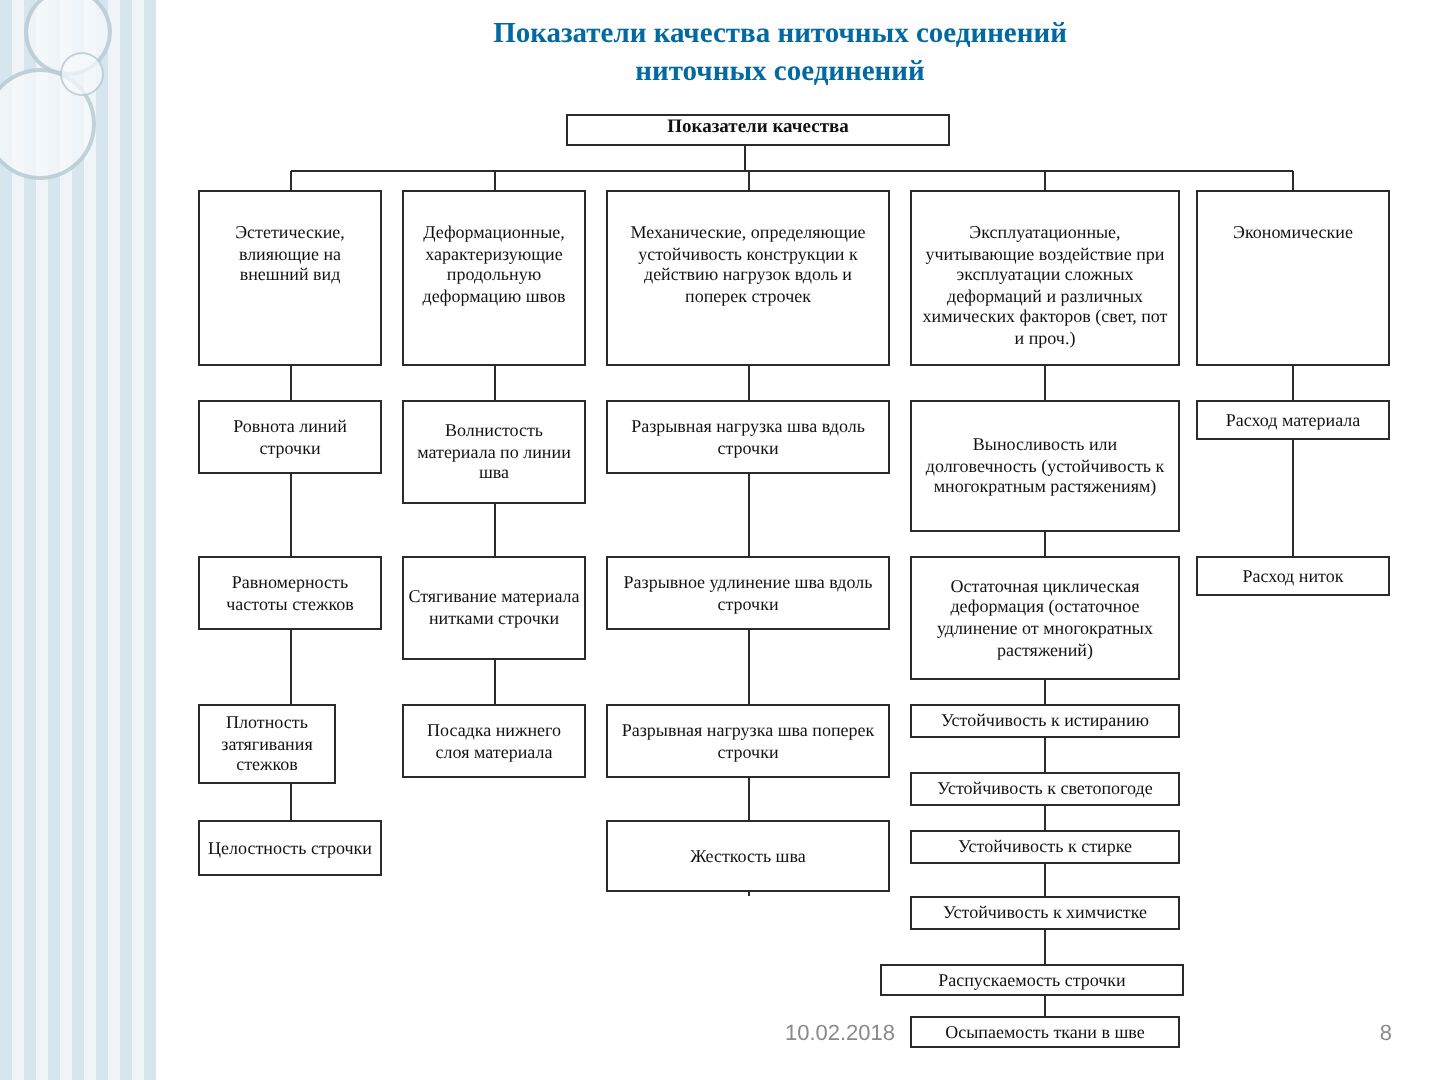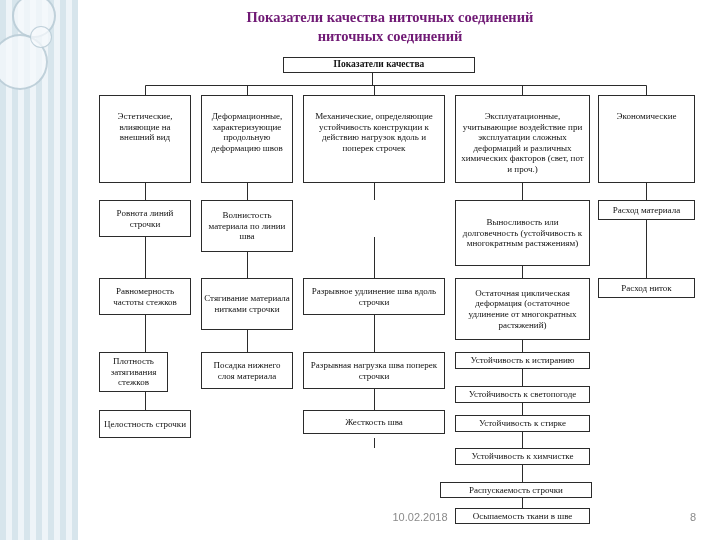--- a/index.html
+++ b/index.html
@@ -18,21 +18,21 @@
     position:absolute; border-radius:50%;
     border:2px solid rgba(150,176,192,.55);
     background: rgba(246,250,252,.72);
   }
   .c1 { left:12px; top:-6px; width:44px; height:44px; }
   .c2 { left:-8px; top:34px; width:56px; height:56px; }
   .c3 { left:30px; top:26px; width:22px; height:22px; border-width:1px; }
   .title {
     position:absolute; left:100px; top:8px; width:580px;
     text-align:center; font-weight:bold; font-size:14.5px;
-    line-height:19px; color:#701a75;
+    line-height:19px; color:#0369a1;
   }
   .box {
     position:absolute; border:1px solid #2b2b2b; background:#ffffff;
     font-size:9px; line-height:1.18; text-align:center; color:#111;
     display:flex; align-items:center; justify-content:center;
     padding:1px 2px;
   }
   .box.top { align-items:flex-start; padding-top:15px; }
   .root { font-weight:bold; font-size:9.5px; }
   .connectors { position:absolute; left:0; top:0; pointer-events:none; }
@@ -83,23 +83,24 @@
 
   <div class="box" style="left:99px;top:200px;width:92px;height:37px">Ровнота линий строчки</div>
   <div class="box" style="left:99px;top:278px;width:92px;height:37px">Равномерность частоты стежков</div>
   <div class="box" style="left:99px;top:352px;width:69px;height:40px">Плотность затягивания стежков</div>
   <div class="box" style="left:99px;top:410px;width:92px;height:28px">Целостность строчки</div>
 
   <div class="box" style="left:201px;top:200px;width:92px;height:52px">Волнистость материала по линии шва</div>
   <div class="box" style="left:201px;top:278px;width:92px;height:52px">Стягивание материала нитками строчки</div>
   <div class="box" style="left:201px;top:352px;width:92px;height:37px">Посадка нижнего слоя материала</div>
 
+  <div class="box" style="left:303px;top:200px;width:142px;height:37px">Разрывная нагрузка шва вдоль строчки</div>
   <div class="box" style="left:303px;top:278px;width:142px;height:37px">Разрывное удлинение шва вдоль строчки</div>
   <div class="box" style="left:303px;top:352px;width:142px;height:37px">Разрывная нагрузка шва поперек строчки</div>
-  <div class="box" style="left:303px;top:410px;width:142px;height:24px">Жесткость шва</div>
+  <div class="box" style="left:303px;top:410px;width:142px;height:36px">Жесткость шва</div>
 
   <div class="box" style="left:455px;top:200px;width:135px;height:66px">Выносливость или долговечность (устойчивость к многократным растяжениям)</div>
   <div class="box" style="left:455px;top:278px;width:135px;height:62px">Остаточная циклическая деформация (остаточное удлинение от многократных растяжений)</div>
   <div class="box" style="left:455px;top:352px;width:135px;height:17px">Устойчивость к истиранию</div>
   <div class="box" style="left:455px;top:386px;width:135px;height:17px">Устойчивость к светопогоде</div>
   <div class="box" style="left:455px;top:415px;width:135px;height:17px">Устойчивость к стирке</div>
   <div class="box" style="left:455px;top:448px;width:135px;height:17px">Устойчивость к химчистке</div>
   <div class="box" style="left:440px;top:482px;width:152px;height:16px">Распускаемость строчки</div>
   <div class="box" style="left:455px;top:508px;width:135px;height:16px">Осыпаемость ткани в шве</div>
 

